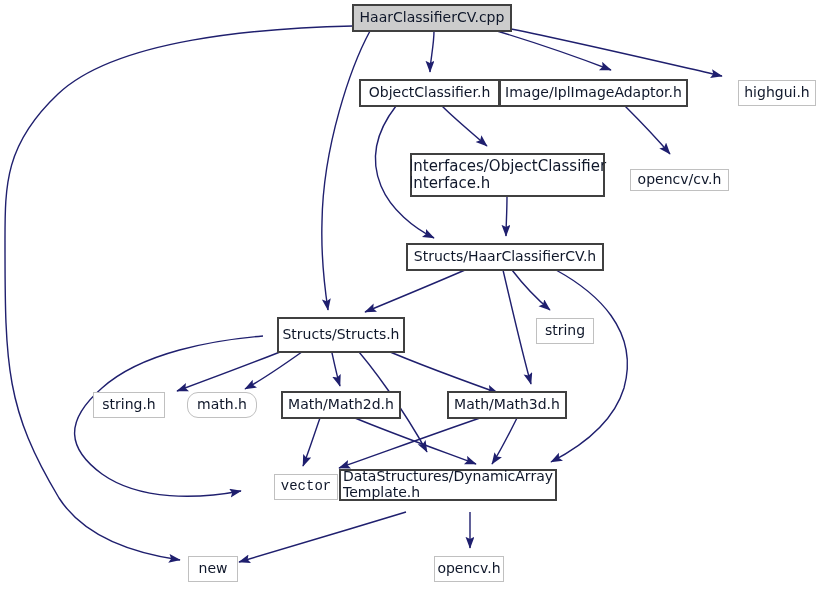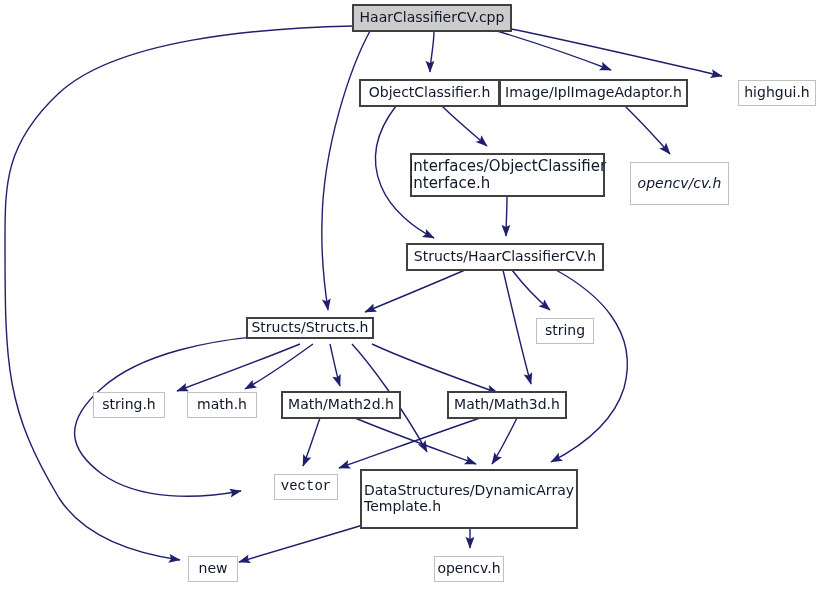--- a/index.html
+++ b/index.html
@@ -91,28 +91,28 @@
       </g>
   </svg>
 
   <div id="nodes">
       <div class="node root" style="left: 353px; top: 5px; width: 158px; height: 26px; font-size: 14px;"><span class="node-label">HaarClassifierCV.cpp</span></div>
       <div class="node internal" style="left: 360px; top: 80px; width: 139px; height: 26px; font-size: 14px;"><span class="node-label">ObjectClassifier.h</span></div>
       <div class="node internal" style="left: 500px; top: 80px; width: 187px; height: 26px; font-size: 14px;"><span class="node-label">Image/IplImageAdaptor.h</span></div>
       <div class="node leaf" style="left: 738px; top: 80px; width: 78px; height: 26px; font-size: 14px;"><span class="node-label">highgui.h</span></div>
       <div class="node internal" style="left: 411px; top: 154px; width: 193px; height: 42px; font-size: 15px;"><span class="node-label">Interfaces/ObjectClassifier
 Interface.h</span></div>
-      <div class="node leaf" style="left: 630px; top: 162px; width: 99px; height: 43px; font-size: 14px; font-style: italic;"><span class="node-label">opencv/cv.h</span></div>
+      <div class="node leaf" style="left: 630px; top: 169px; width: 99px; height: 22px; font-size: 14px;"><span class="node-label">opencv/cv.h</span></div>
       <div class="node internal" style="left: 407px; top: 244px; width: 196px; height: 26px; font-size: 14px;"><span class="node-label">Structs/HaarClassifierCV.h</span></div>
-      <div class="node internal" style="left: 247px; top: 318px; width: 126px; height: 20px; font-size: 14px;"><span class="node-label">Structs/Structs.h</span></div>
+      <div class="node internal" style="left: 278px; top: 318px; width: 126px; height: 34px; font-size: 14px;"><span class="node-label">Structs/Structs.h</span></div>
       <div class="node leaf" style="left: 536px; top: 318px; width: 58px; height: 26px; font-size: 14px;"><span class="node-label">string</span></div>
       <div class="node leaf" style="left: 93px; top: 392px; width: 72px; height: 26px; font-size: 14px;"><span class="node-label">string.h</span></div>
-      <div class="node leaf" style="left: 187px; top: 392px; width: 70px; height: 26px; font-size: 14px;"><span class="node-label">math.h</span></div>
+      <div class="node leaf" style="left: 187px; top: 392px; width: 70px; height: 26px; font-size: 14px; border-radius: 11px;"><span class="node-label">math.h</span></div>
       <div class="node internal" style="left: 282px; top: 392px; width: 118px; height: 26px; font-size: 14px;"><span class="node-label">Math/Math2d.h</span></div>
       <div class="node internal" style="left: 448px; top: 392px; width: 118px; height: 26px; font-size: 14px;"><span class="node-label">Math/Math3d.h</span></div>
       <div class="node leaf" style="left: 274px; top: 474px; width: 64px; height: 26px; font-size: 14px; font-family: Liberation Mono, monospace;"><span class="node-label">vector</span></div>
-      <div class="node internal" style="left: 361px; top: 470px; width: 216px; height: 58px; font-size: 14px;"><span class="node-label">DataStructures/DynamicArray
+      <div class="node internal" style="left: 340px; top: 470px; width: 216px; height: 30px; font-size: 14px;"><span class="node-label">DataStructures/DynamicArray
 Template.h</span></div>
       <div class="node leaf" style="left: 188px; top: 556px; width: 50px; height: 26px; font-size: 14px;"><span class="node-label">new</span></div>
       <div class="node leaf" style="left: 434px; top: 556px; width: 70px; height: 26px; font-size: 14px;"><span class="node-label">opencv.h</span></div>
     </div>
 
 </div>
 
 </body></html>

